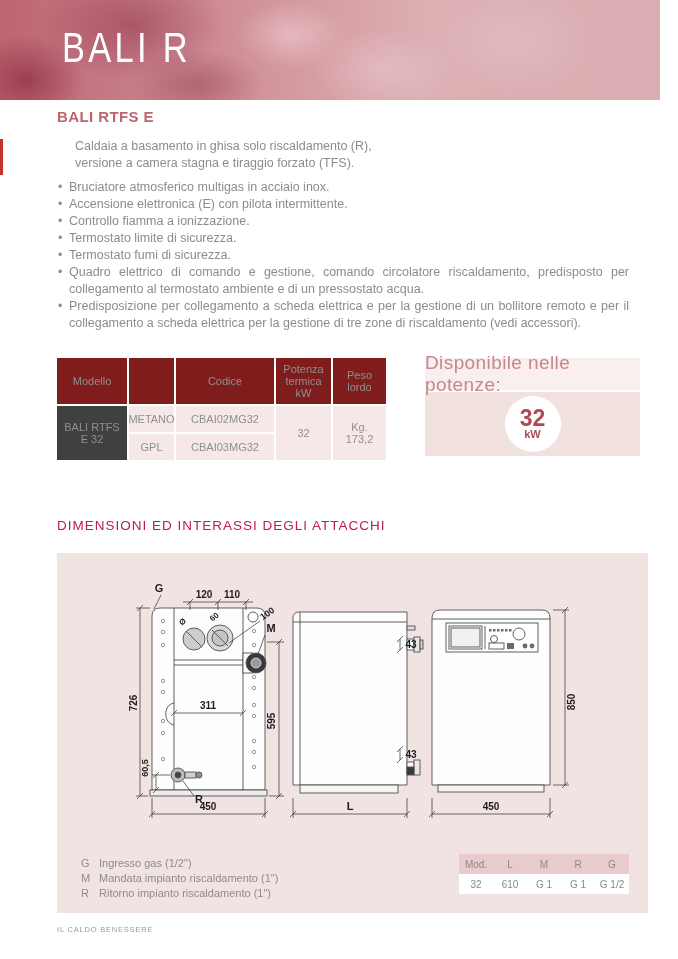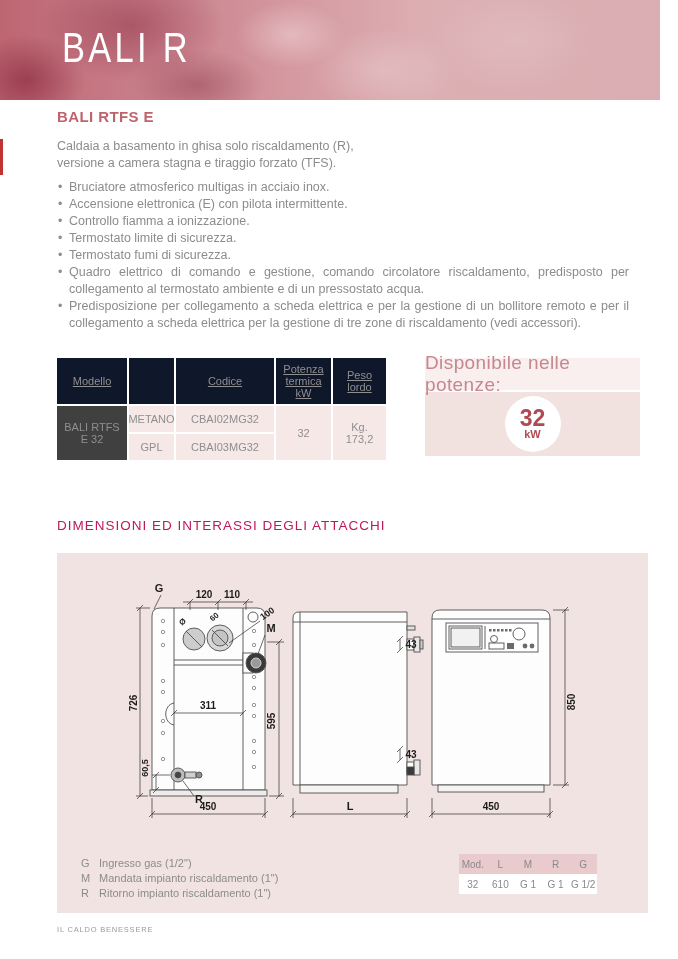--- a/index.html
+++ b/index.html
@@ -17,32 +17,32 @@
       radial-gradient(ellipse 140px 90px at 78% 40%, rgba(255,250,250,.15), transparent 60%),
       linear-gradient(90deg,#bd6672 0%,#c87f8a 22%,#d59aa1 45%,#dcafb3 65%,#d9adb1 100%);
   }
   .hero-title{position:absolute;left:62px;top:24px;color:#fff;font-size:42px;font-weight:300;
     letter-spacing:4px;transform:scaleX(.82);transform-origin:left center;white-space:nowrap;}
 
   .red-mark{position:absolute;left:0;top:139px;width:3px;height:36px;background:#c0332e;}
 
   .product-name{position:absolute;left:57px;top:108px;margin:0;font-size:15px;font-weight:bold;
     color:#bd646d;letter-spacing:.4px;}
-  .desc{position:absolute;left:57px;top:138px;margin:0;font-size:12.5px;color:#8c8c8c;line-height:17px;}
+  .desc{position:absolute;left:75px;top:138px;margin:0;font-size:12.5px;color:#8c8c8c;line-height:17px;}
   .features{position:absolute;left:57px;top:179px;width:572px;margin:0;padding:0;list-style:none;
     font-size:12.5px;color:#8c8c8c;line-height:17px;}
   .features li{position:relative;padding-left:12px;text-align:justify;}
   .features li::before{content:"\2022";position:absolute;left:1px;color:#8c8c8c;}
 
   
   .spec-table{position:absolute;left:57px;top:358px;display:grid;
     grid-template-columns:70px 45px 98px 55px 53px;grid-template-rows:46px 26px 26px;gap:2px;
     font-size:11px;color:#8f8f8f;}
   .spec-table .cell{display:flex;align-items:center;justify-content:center;text-align:center;padding:0 3px;}
-  .hdr{background:#0f172a;text-decoration:underline;}
+  .hdr{background:#7f1d1d;}
   .lite{background:#f5e8e7;}
   .c-model{grid-column:1;grid-row:2/4;background:#404040;}
   .c-power{grid-column:4;grid-row:2/4;}
   .c-weight{grid-column:5;grid-row:2/4;}
 
   
   .power-box{position:absolute;left:425px;top:358px;width:215px;}
   .power-title{height:32px;background:#f8efee;color:#c6878f;font-size:19px;font-weight:300;
     display:flex;align-items:center;letter-spacing:.4px;margin-bottom:2px;}
   .power-body{height:64px;background:#f1e1df;display:flex;align-items:center;justify-content:center;}
@@ -54,21 +54,21 @@
   .dim-title{position:absolute;left:57px;top:518px;font-size:13.5px;color:#be185d;letter-spacing:1px;}
 
   
   .panel{position:absolute;left:57px;top:553px;width:591px;height:360px;background:#f1e3e1;}
   .panel svg{position:absolute;left:0;top:0;}
 
   .legend{position:absolute;left:24px;top:303px;font-size:11px;color:#8c8c8c;line-height:15px;}
   .legend-row{display:flex;}
   .legend-key{width:18px;}
 
-  .size-table{position:absolute;left:402px;top:301px;width:138px;font-size:10px;color:#8a8a8a;}
+  .size-table{position:absolute;left:402px;top:301px;width:170px;font-size:10px;color:#8a8a8a;}
   .size-header,.size-row{display:grid;grid-template-columns:repeat(5,1fr);height:20px;}
   .size-header{background:#eacbcd;}
   .size-row{background:#ffffff;}
   .size-header span,.size-row span{display:flex;align-items:center;justify-content:center;}
 
   .footer{position:absolute;left:57px;top:925px;font-size:7.5px;color:#9a9a9a;letter-spacing:.8px;}
 </style>
 </head>
 <body>
 

